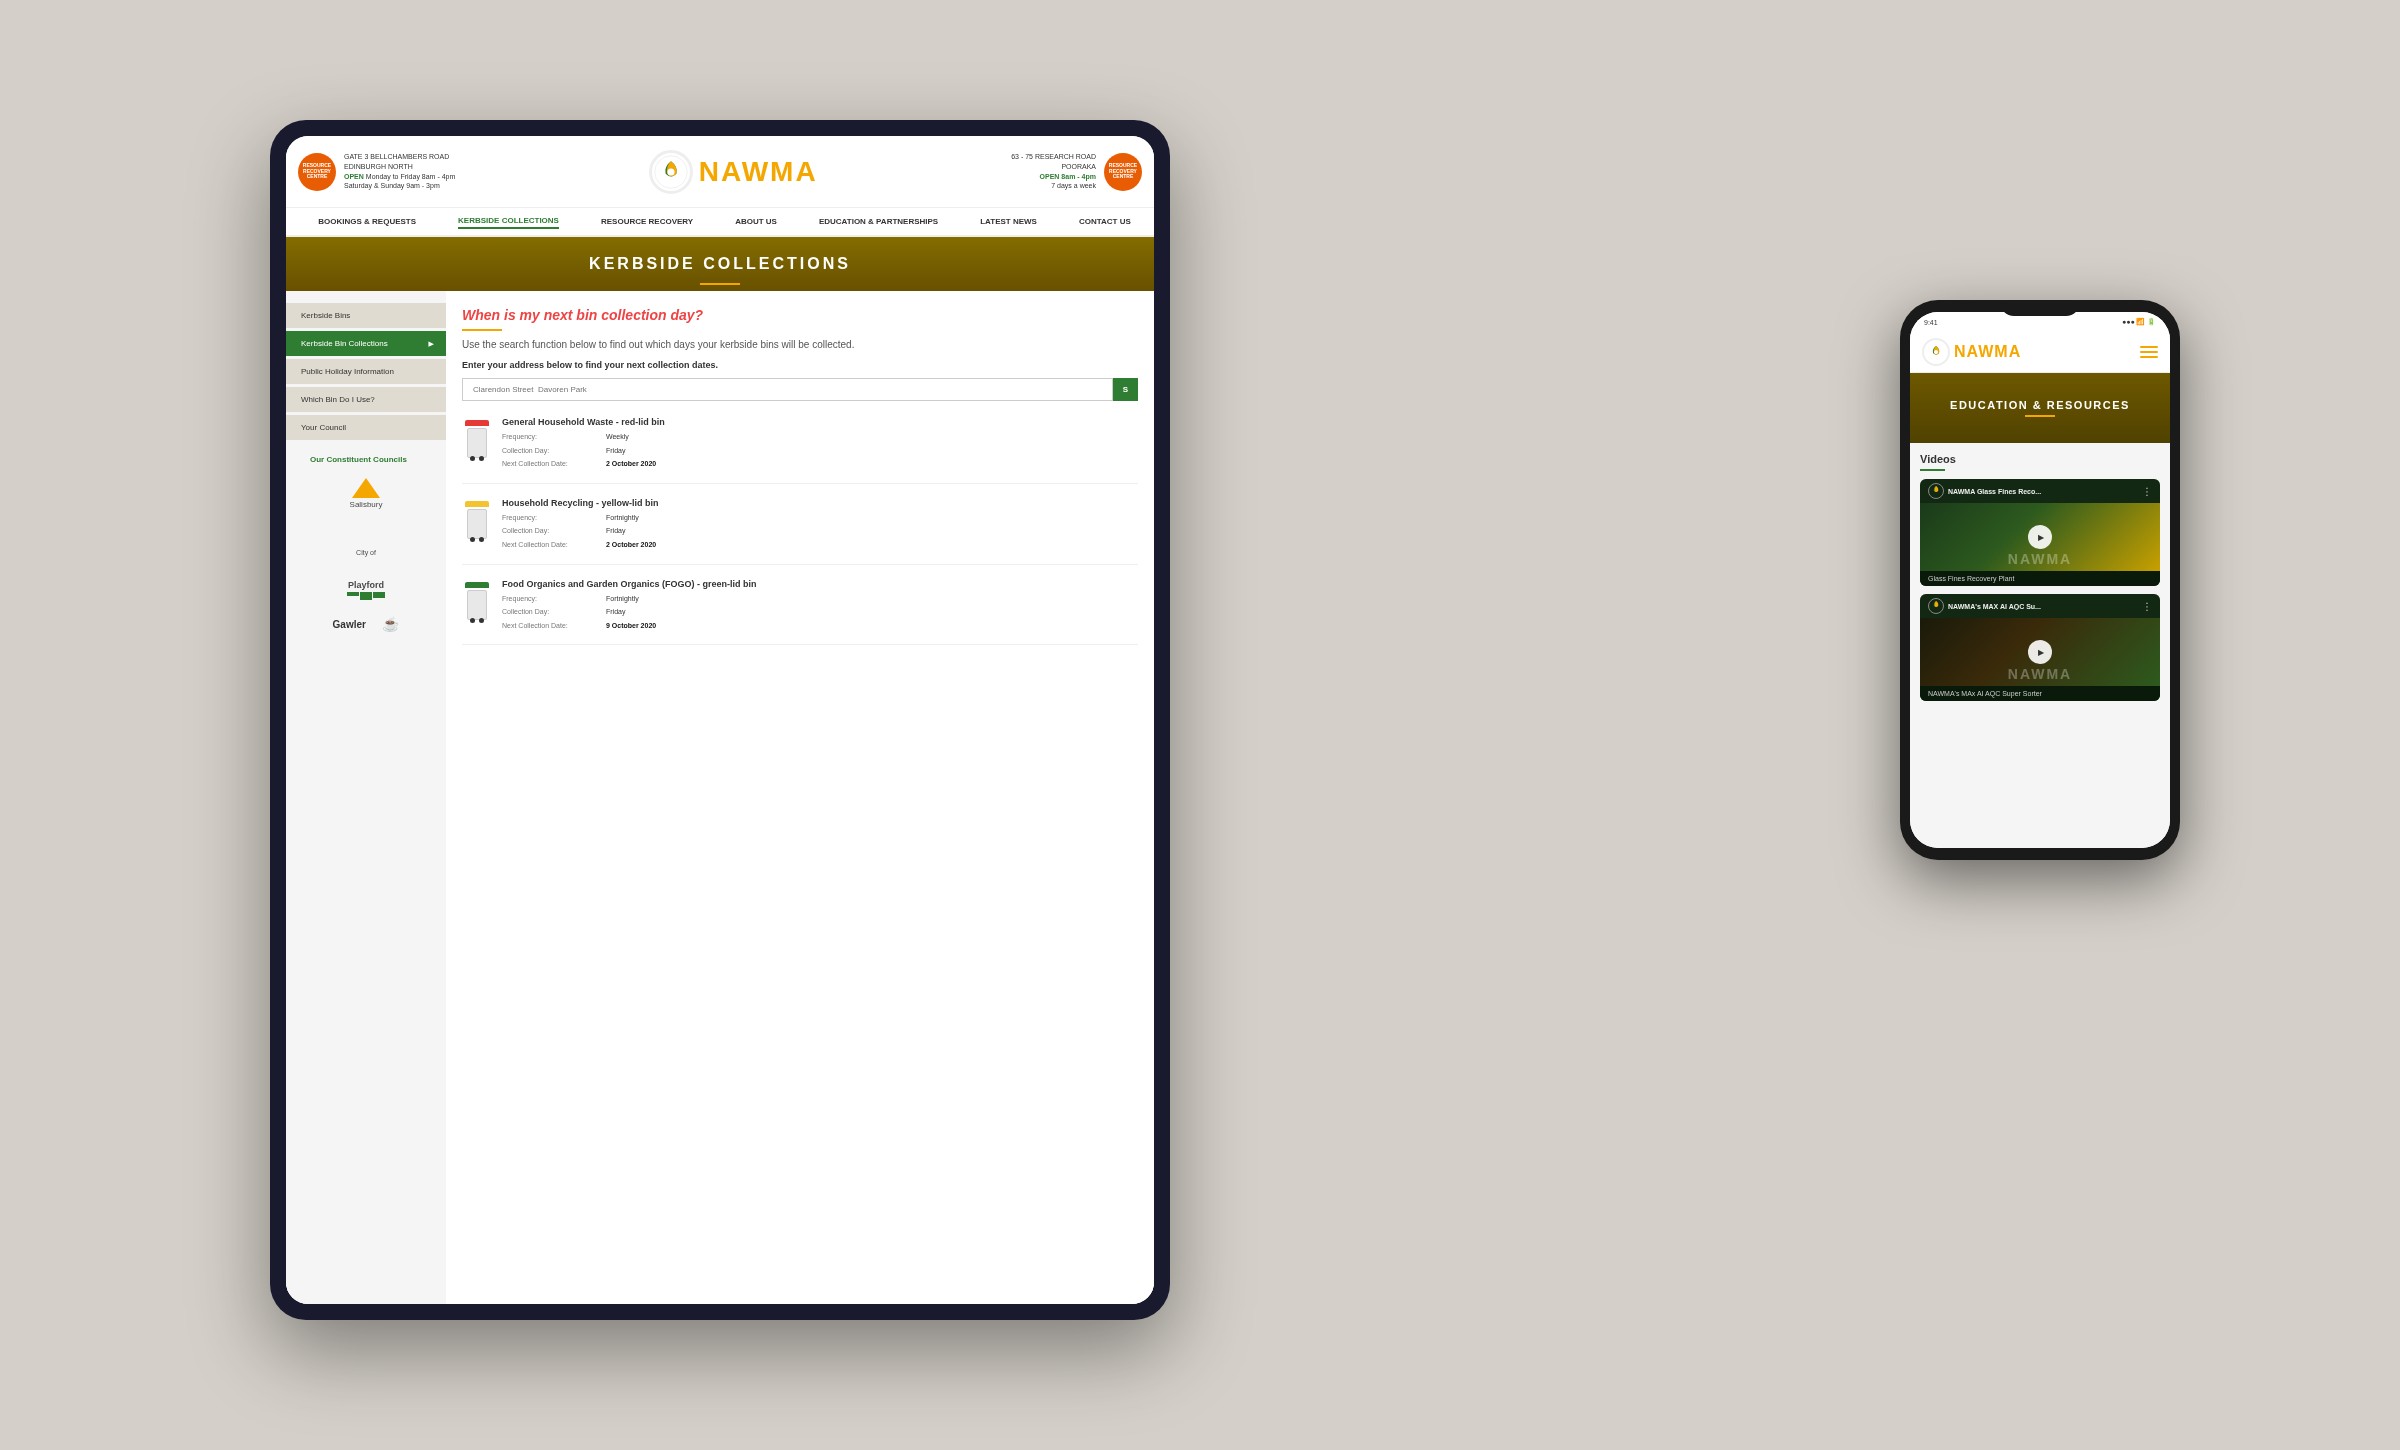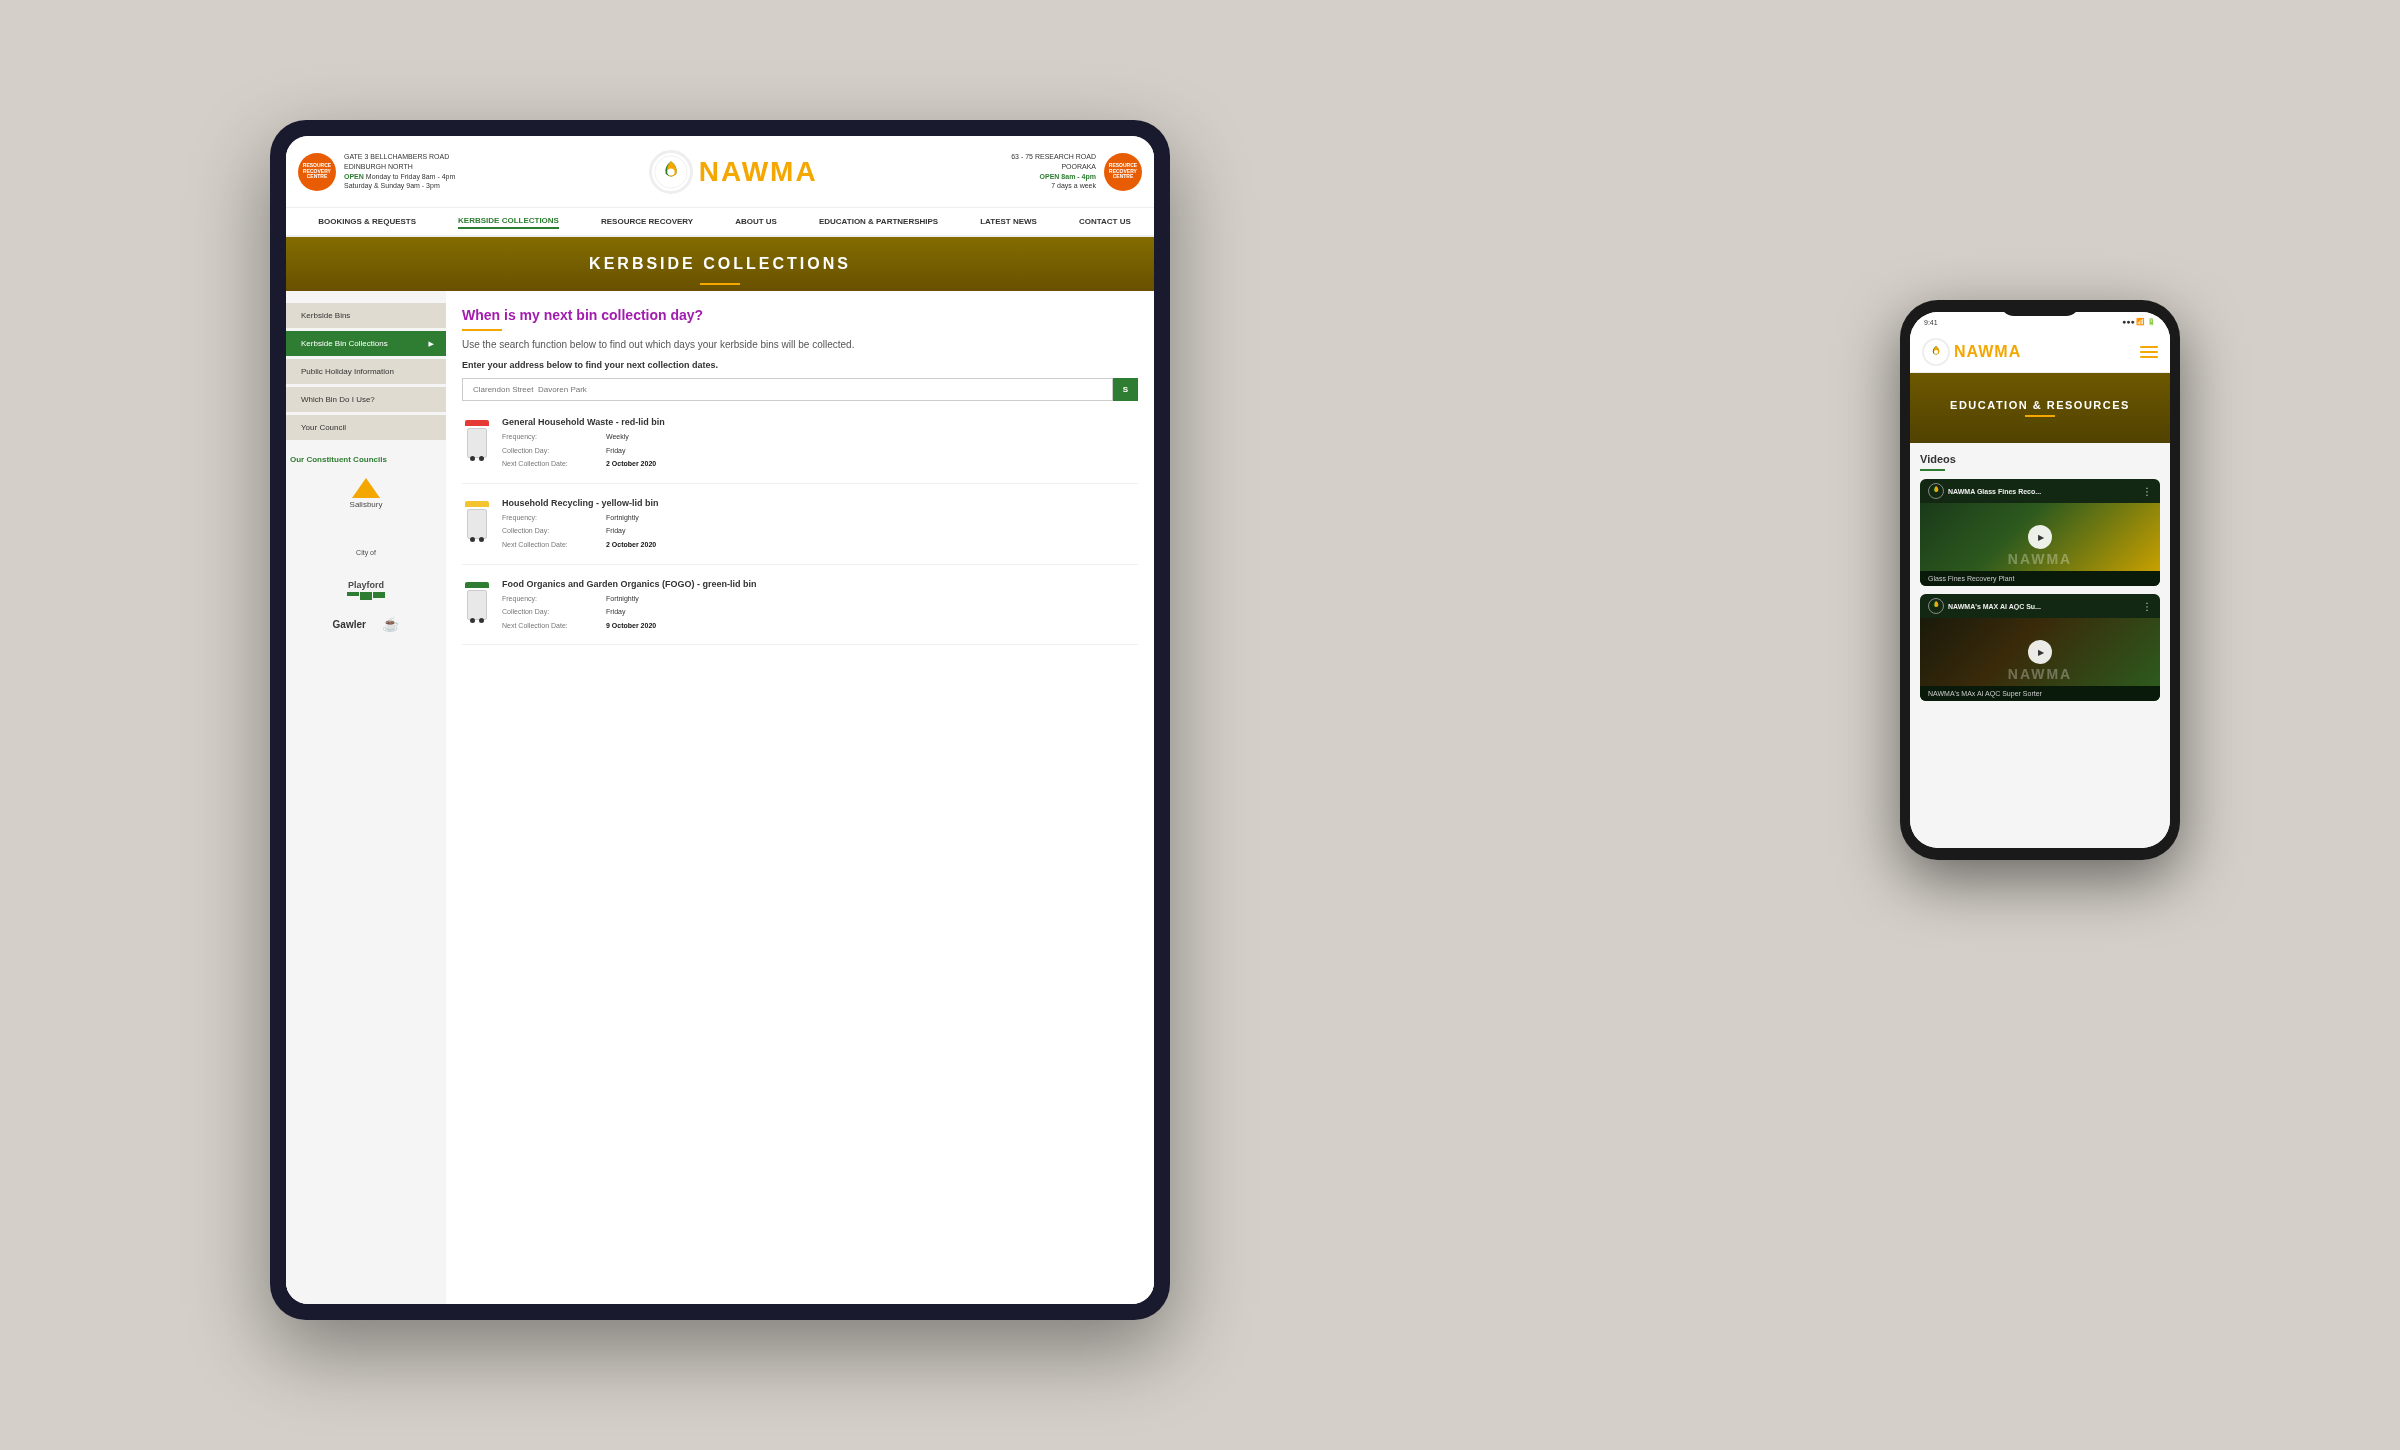--- a/index.html
+++ b/index.html
@@ -196,21 +196,21 @@
       color: #fff;
       display: flex;
       align-items: center;
       justify-content: space-between;
     }
     .sidebar-item-tab.active::after {
       content: '▶';
       font-size: 7px;
     }
     .councils-title {
-      padding: 12px 4px 6px;
+      padding: 12px 24px 6px;
       font-size: 8px;
       font-weight: bold;
       color: #2e7d32;
     }
     .council-logo {
       padding: 8px 12px;
       display: flex;
       align-items: center;
       justify-content: center;
     }
@@ -264,22 +264,23 @@
     
     .tablet-main {
       flex: 1;
       background: #fff;
       padding: 16px;
       overflow: hidden;
     }
     .main-title {
       font-size: 14px;
       font-weight: bold;
-      color: #a21caf;
+      color: #ef4444;
       margin-bottom: 6px;
+      font-style: italic;
     }
     .main-underline {
       width: 40px;
       height: 2px;
       background: #f4a700;
       margin-bottom: 8px;
     }
     .main-subtitle {
       font-size: 10px;
       color: #555;

